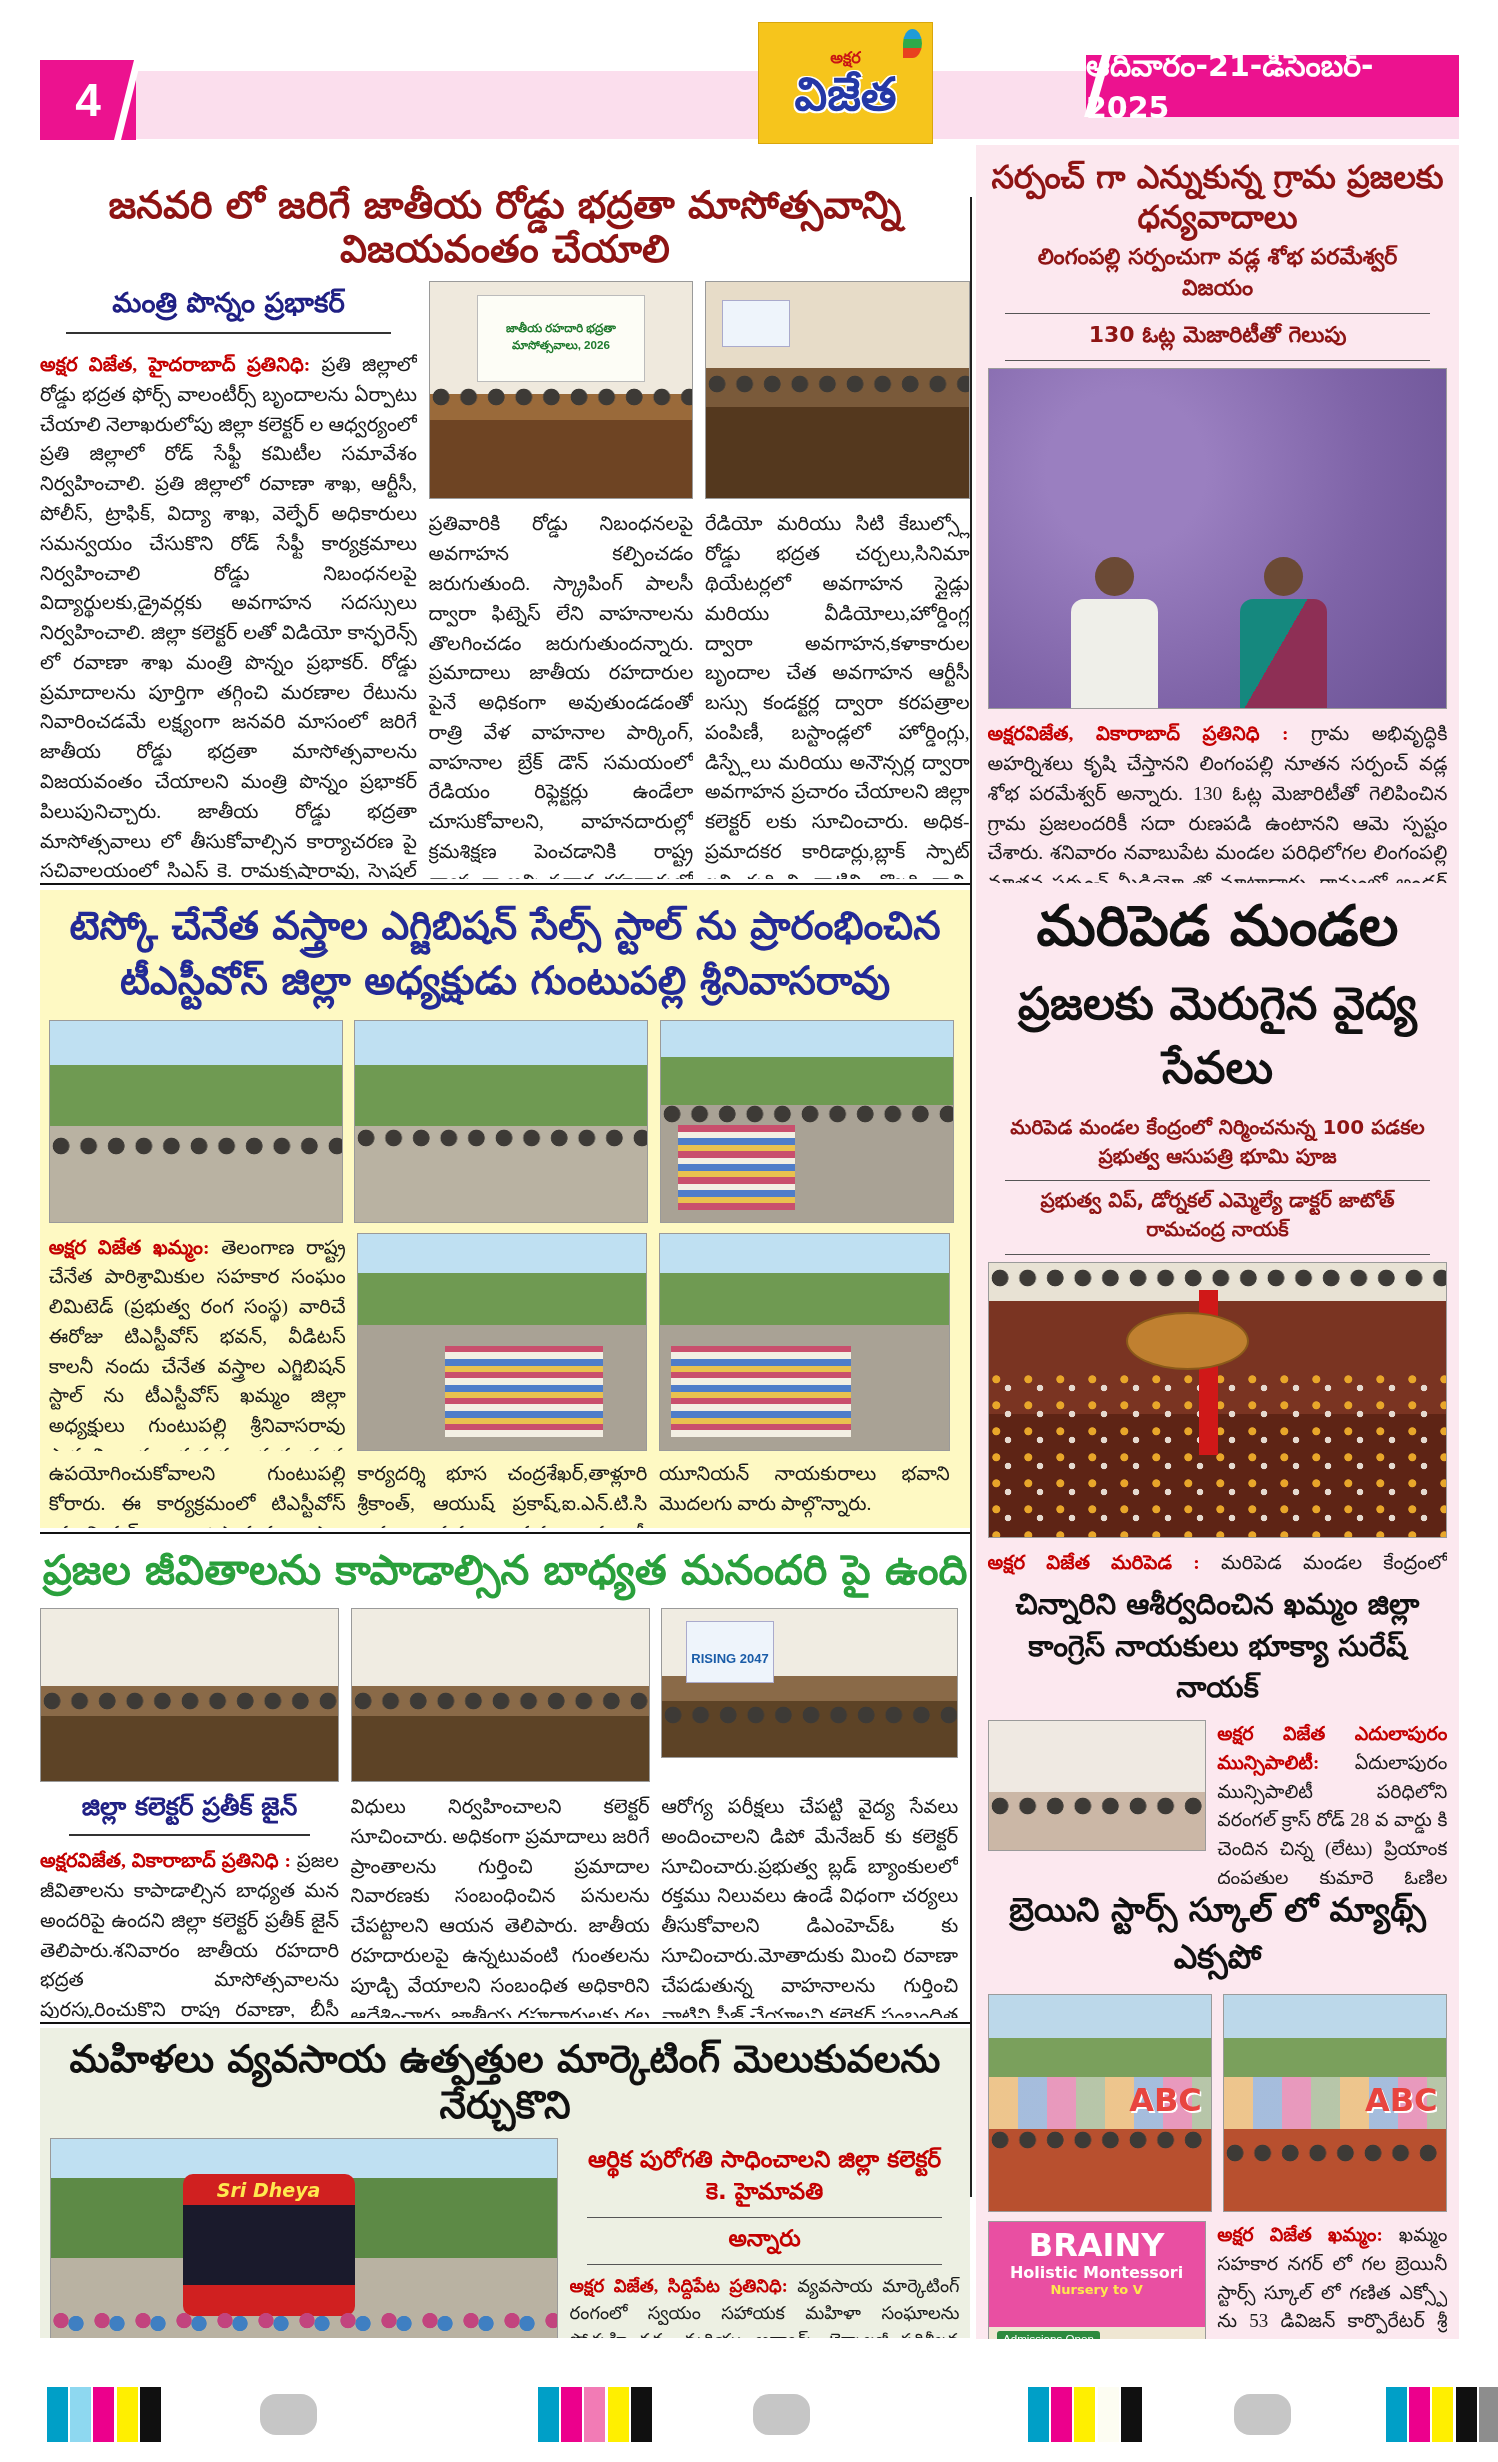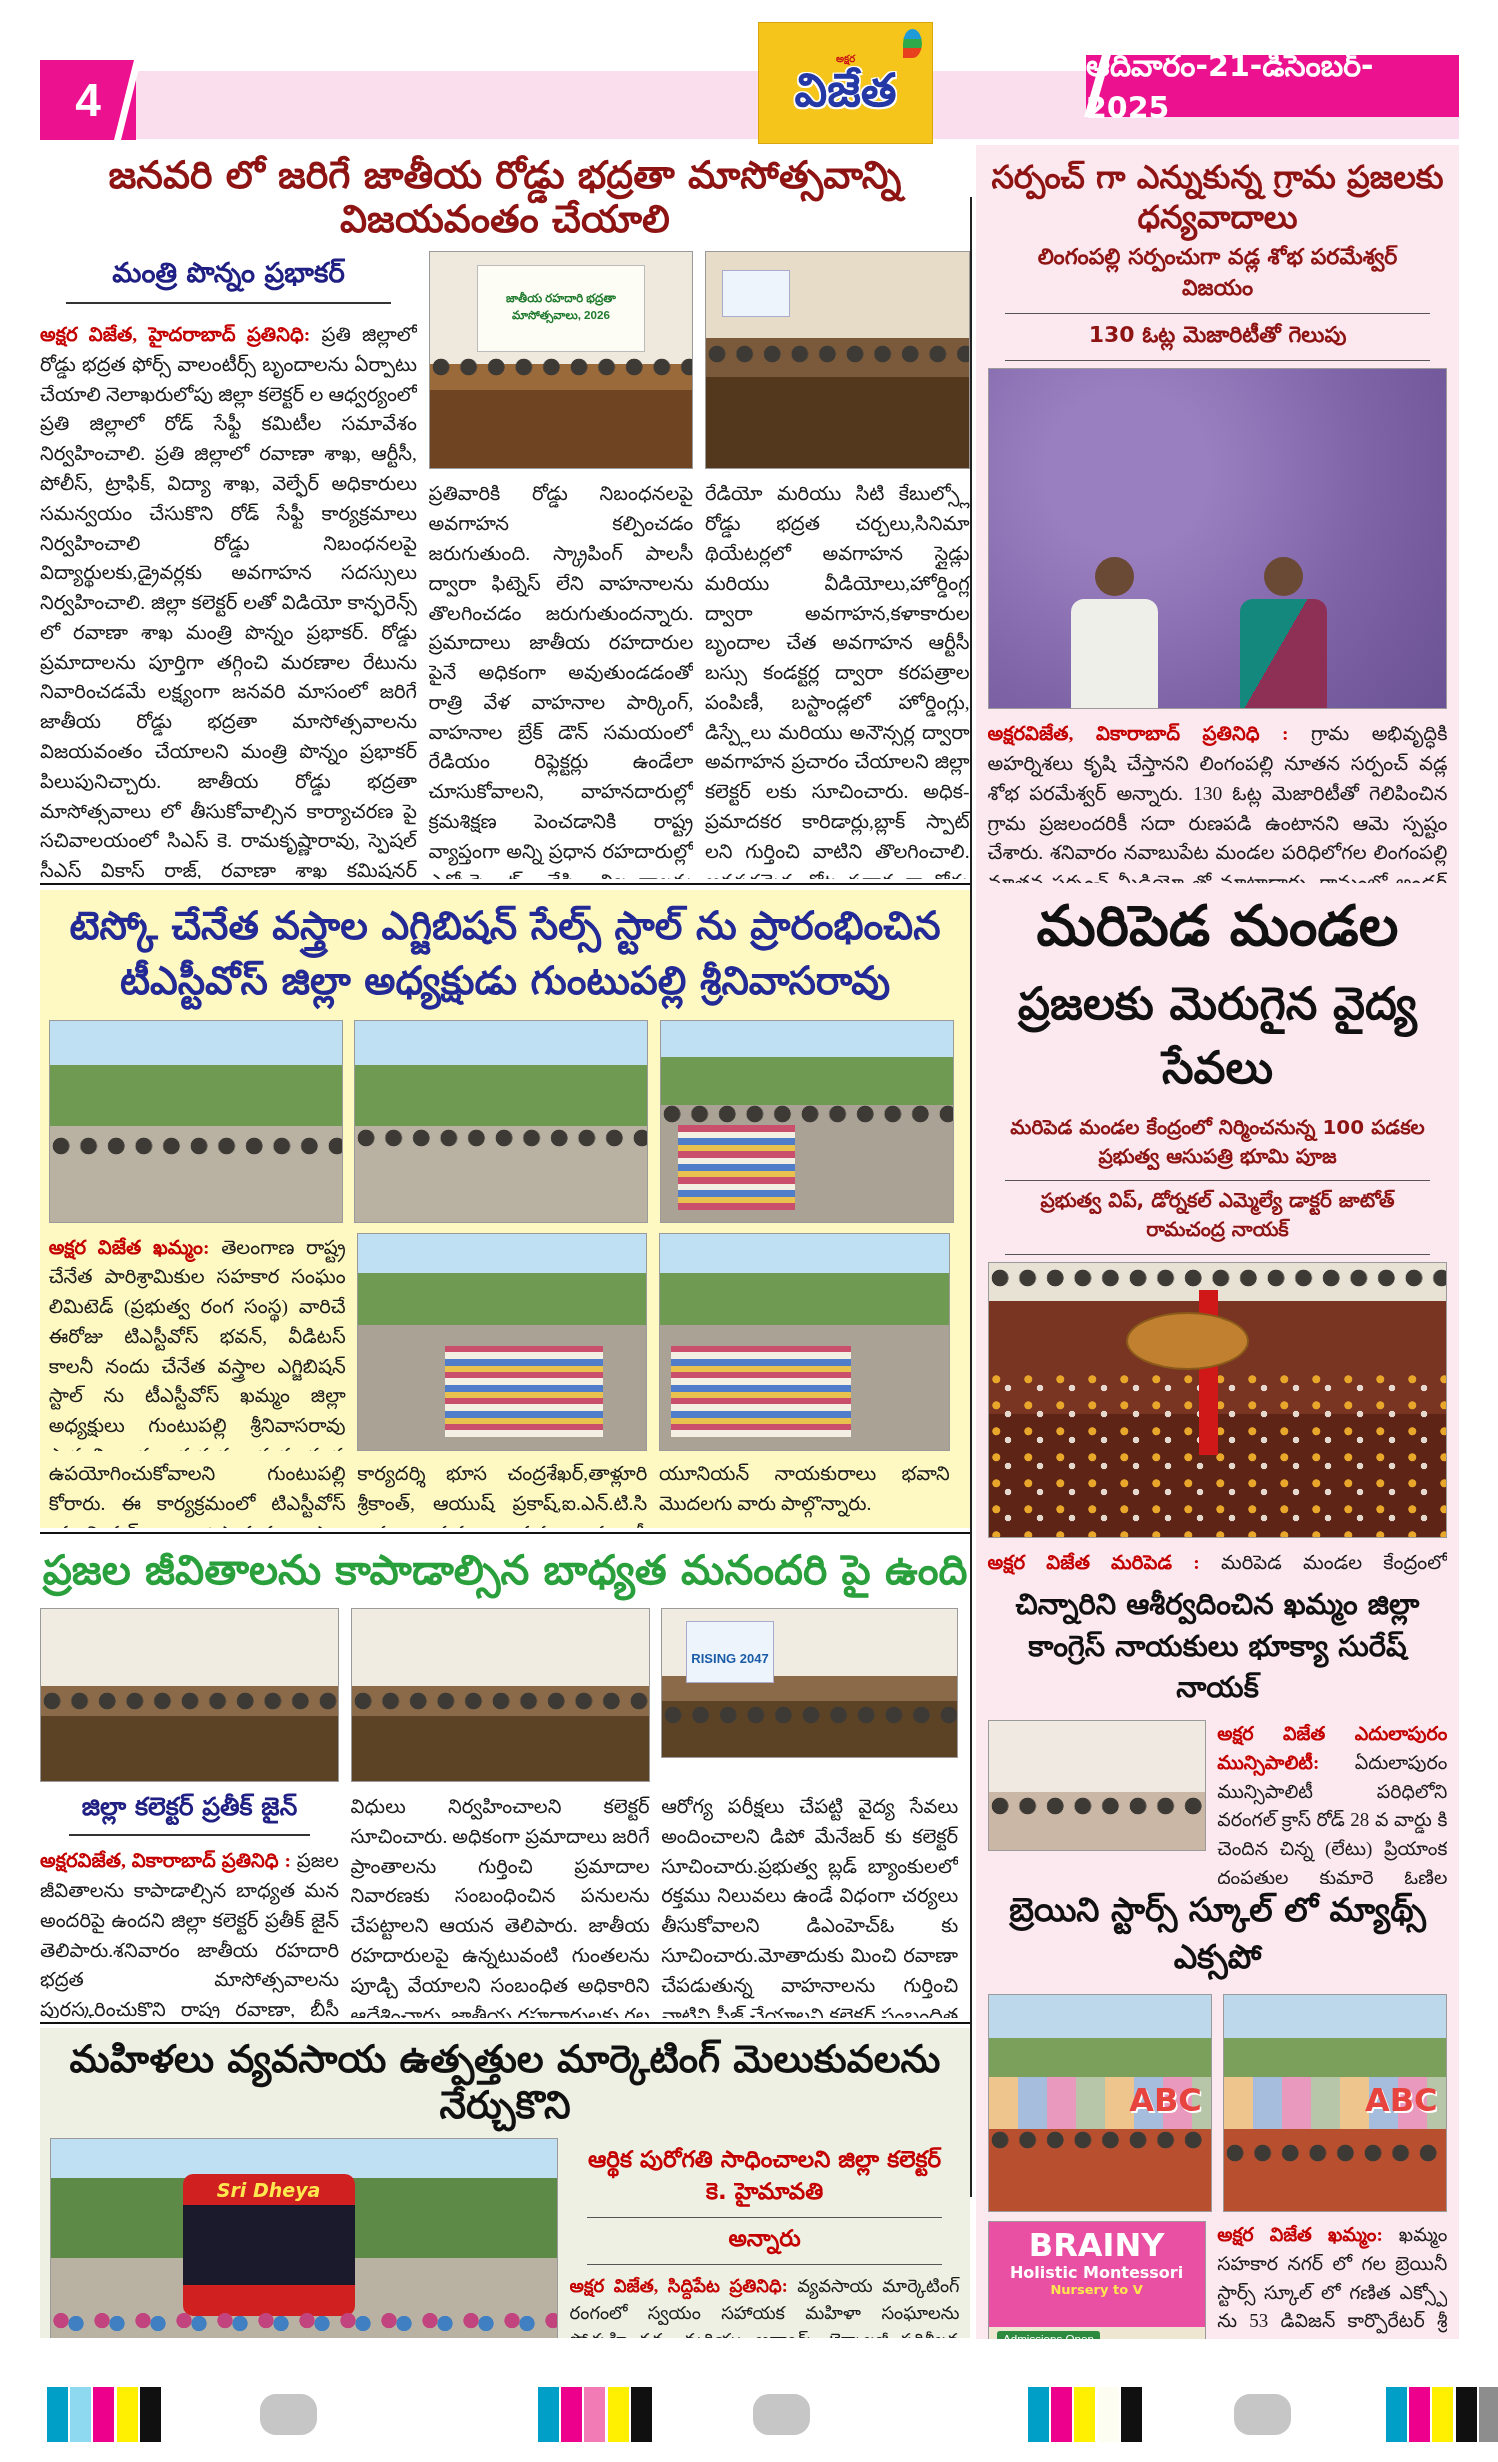--- a/index.html
+++ b/index.html
@@ -14,21 +14,21 @@
   .hdr-pagenum {
     position:absolute; left:40px; top:60px; width:96px; height:80px; background:#ec128f;
     color:#fff; font-family:"Liberation Sans", sans-serif; font-weight:bold; font-size:46px;
     display:flex; align-items:center; justify-content:center;
   }
   .hdr-pagenum .slash { position:absolute; right:4.4px; top:0; width:7.3px; height:80px; background:#fff; transform:skewX(-14deg); }
   .logo {
     position:absolute; left:758px; top:22px; width:175px; height:122px; background:#f6c51c;
     border:0.7px solid #d9a60c; display:flex; flex-direction:column; align-items:center; justify-content:center;
   }
-  .logo .pre { color:#c81414; font-family:"Liberation Sans", sans-serif; font-weight:bold; font-size:10px; margin-bottom:0; }
+  .logo .pre { color:#c81414; font-family:"Liberation Sans", sans-serif; font-weight:bold; font-size:16px; margin-bottom:0; }
   .logo .name {
     color:#2438a6; font-family:"DejaVu Sans", sans-serif; font-weight:bold; font-size:46px; line-height:1;
     text-shadow:1.5px 1.5px 0 #ffffff, -1.5px -1.5px 0 #ffffff, 1.5px -1.5px 0 #ffffff, -1.5px 1.5px 0 #ffffff;
   }
   .logo .feather {
     position:absolute; right:10px; top:5.8px; width:19px; height:29px; border-radius:50% 50% 50% 0;
     background:linear-gradient(180deg,#1f9cd8 0 35%, #2faa4a 35% 65%, #e8401f 65% 100%);
   }
   .hdr-date {
     position:absolute; left:1086px; top:55px; width:373px; height:62px; background:#ec128f;
@@ -141,21 +141,21 @@
   <div class="hdr-date">
     <span class="notch"></span>
     <span>ఆదివారం-21-డిసెంబర్- 2025</span>
   </div>
 
   <div class="vdivider"></div>
 
   <div id="left-sec">
 
     <div class="art" style="height:725px;">
-      <h1 class="hl-maroon center" style="font-size:38px; line-height:1.15; margin-bottom:10px;">జనవరి లో జరిగే జాతీయ రోడ్డు భద్రతా మాసోత్సవాన్ని విజయవంతం చేయాలి</h1>
+      <h1 class="hl-maroon center" style="font-size:38px; line-height:1.15; margin-bottom:10px;margin-top:30px;">జనవరి లో జరిగే జాతీయ రోడ్డు భద్రతా మాసోత్సవాన్ని విజయవంతం చేయాలి</h1>
       <div class="flexrow" style="height:660px;">
         <div class="col" style="width:377px;">
           <div class="kicker">మంత్రి పొన్నం ప్రభాకర్</div>
           <p class="body">
             <span class="byline">అక్షర విజేత, హైదరాబాద్ ప్రతినిధి:</span>
             <span>ప్రతి జిల్లాలో రోడ్డు భద్రత ఫోర్స్ వాలంటీర్స్ బృందాలను ఏర్పాటు చేయాలి నెలాఖరులోపు జిల్లా కలెక్టర్ ల ఆధ్వర్యంలో ప్రతి జిల్లాలో రోడ్ సేఫ్టీ కమిటీల సమావేశం నిర్వహించాలి. ప్రతి జిల్లాలో రవాణా శాఖ, ఆర్టీసీ, పోలీస్, ట్రాఫిక్, విద్యా శాఖ, వెల్ఫేర్ అధికారులు సమన్వయం చేసుకొని రోడ్ సేఫ్టీ కార్యక్రమాలు నిర్వహించాలి రోడ్డు నిబంధనలపై విద్యార్థులకు,డ్రైవర్లకు అవగాహన సదస్సులు నిర్వహించాలి. జిల్లా కలెక్టర్ లతో విడియో కాన్ఫరెన్స్ లో రవాణా శాఖ మంత్రి పొన్నం ప్రభాకర్. రోడ్డు ప్రమాదాలను పూర్తిగా తగ్గించి మరణాల రేటును నివారించడమే లక్ష్యంగా జనవరి మాసంలో జరిగే జాతీయ రోడ్డు భద్రతా మాసోత్సవాలను విజయవంతం చేయాలని మంత్రి పొన్నం ప్రభాకర్ పిలుపునిచ్చారు. జాతీయ రోడ్డు భద్రతా మాసోత్సవాలు లో తీసుకోవాల్సిన కార్యాచరణ పై సచివాలయంలో సిఎస్ కె. రామకృష్ణారావు, స్పెషల్ సీఎస్ వికాస్ రాజ్, రవాణా శాఖ కమిషనర్ ఇలాంబర్తి లతో కలసి రవాణా శాఖ మంత్రి పొన్నం ప్రభాకర్ జిల్లా కలెక్టర్ లతో విడియో కాన్ఫరెన్స్ నిర్వహించారు. గత సంవత్సరం తెలంగాణ లో 25,934 రోడ్డు ప్రమాదాలు జరగగా,7949 మరణాలు జరిగాయని ప్రమాదాలకు ప్రధాన కారణం రోడ్డు నిబంధనలు ఉల్లంఘించి రాష్ డ్రైవింగ్, డ్రైవర్ నిరక్ష్యం వల్లే జరిగినట్లు గుర్తించామని ప్రమాదాలను నివారించడానికి రోడ్డు నిబంధనల విషయంలో కఠినంగా వ్యవహరిస్తూ రోడ్డు నిబంధనలపై ప్రజలకు జాతీయ రోడ్డు భద్రతా మాసోత్సవాల పై అవగాహన కల్పించాలని మంత్రి పొన్నం ప్రభాకర్ సూచించారు. రోడ్డు సేఫ్టీ పై ప్రతి జిల్లాలో ఏర్పడిన రోడ్ సేఫ్టీ కమిటీ లు ఈ నెలాఖరులోపు సమావేశాన్ని ఏర్పాటు చేయాలని జిల్లా కలెక్టర్ లకు సూచించారు. దీనిలో జిల్లా కలెక్టర్ చైర్మన్ గా ఆర్ అండ్ బి అధికారి కన్వీనర్ గా ఉంటారు. ఇందులో రవాణా శాఖ,ఆర్టీసీ,విద్యా శాఖ అధికారులు,పోలీస్, ట్రాఫిక్, ఇతర విభాగాల అధికారులు సమన్వయం చేసుకోవాలని సూచించారు. ప్రతి జిల్లాలో రోడ్ భద్రతా ఫోర్స్ వాలంటీర్ బృందాలను ఏర్పాటు చేసి అన్ని గ్రామాల్లో, పాఠశాలల్లో అధికారులతో కలిసి ఈ టీం అవగాహన కల్పించాలని ఆదేశించారు. ఈ బృందాలకు జనవరి 26 న ప్రశంస పత్రాలతో సత్కరించారు. పాఠశాలల్లో రోడ్డు నిబంధనలపై పిల్లలకు అవగాహన కల్పించడానికి ఏర్పాటు చేస్తున్న చిల్డ్రన్ ట్రాఫిక్ అవేర్నెస్ పార్క్ అన్ని జిల్లాల్లో ఏర్పాటు చేయడానికి జిల్లా కలెక్టర్ లు చొరవ తీసుకోవాలని సూచించారు. యూనిసెఫ్ సహకారంతో విద్యార్థులకు ట్రాఫిక్ అవేర్నెస్ పై పాఠ్యాంశాలు చేర్చడం జరుగుతుందని తెలిపారు. కొత్త వాహనాలు రిజిస్ట్రేషన్ చేసుకునేవారికి, డ్రైవింగ్ లైసెన్స్ పొందిన</span>
           </p>
         </div>
         <div class="col" style="width:541px;">
           <div class="flexrow" style="margin-bottom:10px;">

